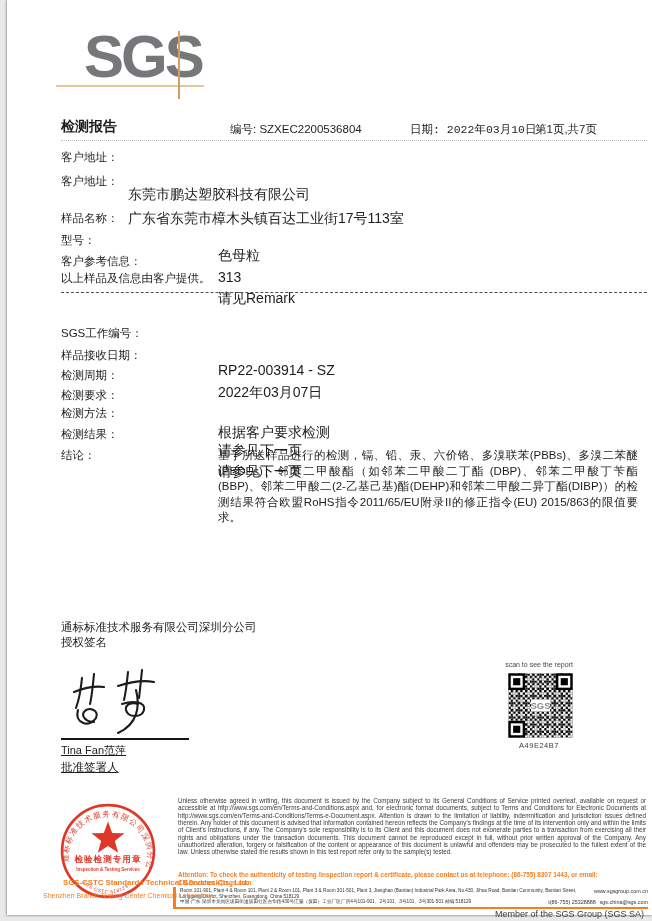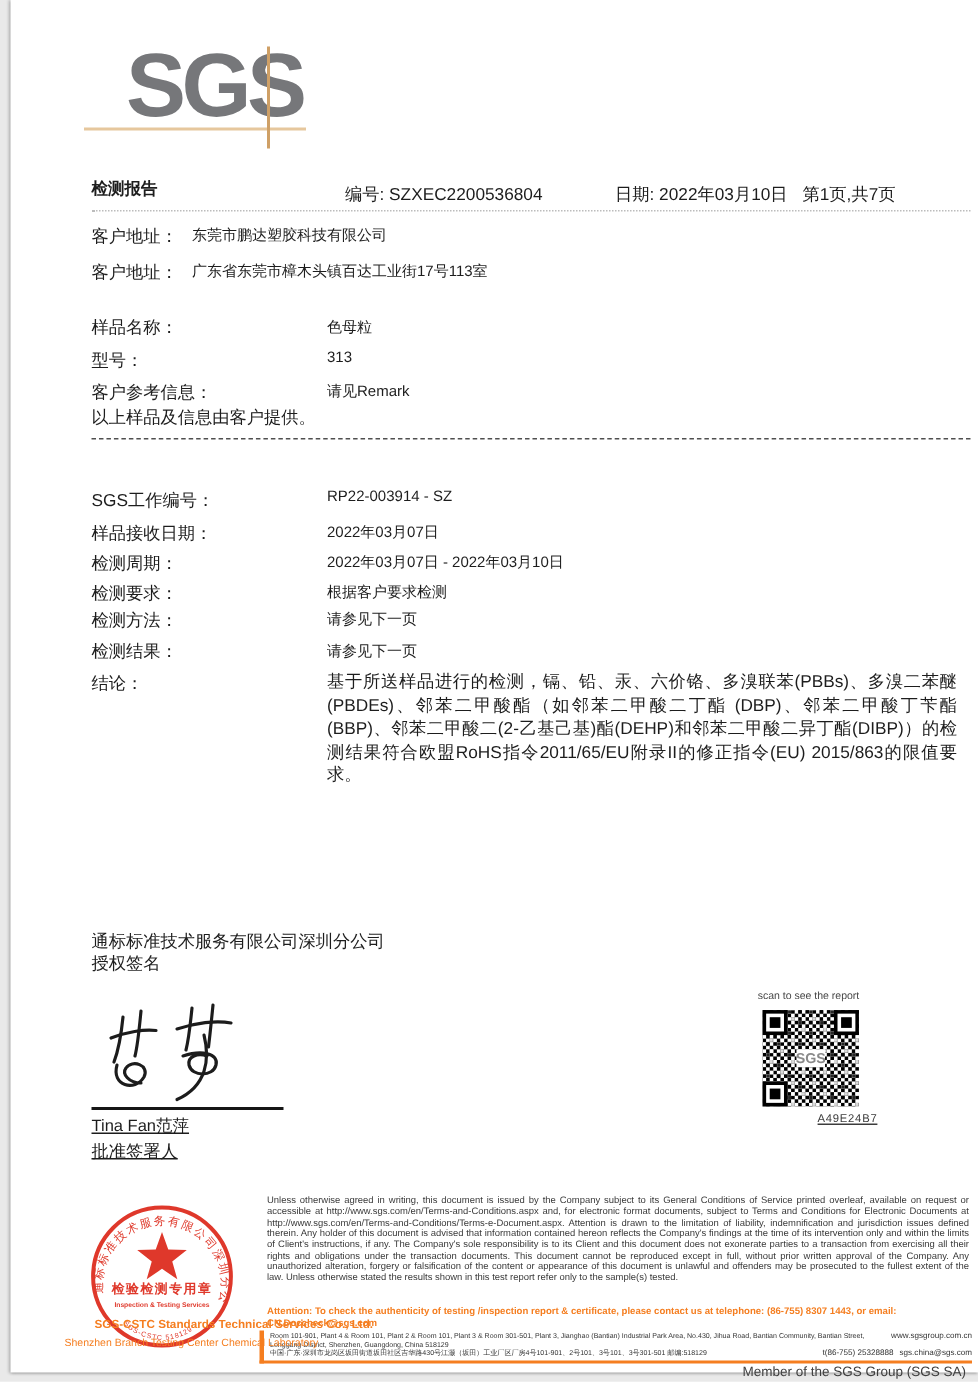--- a/index.html
+++ b/index.html
@@ -6,49 +6,49 @@
   html,body { width:652px; height:921px; background:#e9e9e9; font-family:"Liberation Sans", sans-serif; }
   .viewport { position:relative; width:652px; height:921px; overflow:hidden; }
   .paper { position:absolute; left:7px; top:0; width:645px; height:915px; background:#ffffff; box-shadow:-1px 0 2px rgba(0,0,0,.25), 0 1px 2px rgba(0,0,0,.2); }
 
   
   .logo-text { position:absolute; left:84px; top:28px; font-size:60px; line-height:58px; font-weight:bold; letter-spacing:-3px; color:#76777a; }
   .logo-hline { position:absolute; left:56px; top:85px; width:148px; height:2px; background:#e6c79d; }
   .logo-vline { position:absolute; left:178px; top:31px; width:2px; height:68px; background:#cfa066; }
 
   
-  .doc-title { position:absolute; left:61px; top:118px; font-size:11px; font-weight:bold; color:#1d1d1d; }
+  .doc-title { position:absolute; left:61px; top:118px; font-size:14px; font-weight:bold; color:#1d1d1d; }
   .hdr-item { position:absolute; top:122px; font-size:11.5px; color:#1d1d1d; white-space:nowrap;text-align:right; }
   .hdr-no   { left:230px; }
-  .hdr-date { left:410px; }
+  .hdr-date { left:410px;font-family:Liberation Mono, monospace; }
   .hdr-page { left:535px; }
   .hdr-rule { position:absolute; left:61px; top:140px; width:586px; border-top:1px dotted #bcbcbc; }
 
   .row-label { position:absolute; left:61px; font-size:11.5px; color:#1d1d1d; white-space:nowrap; }
-  .row-value { position:absolute; font-size:10px; color:#1d1d1d; white-space:nowrap; }
+  .row-value { position:absolute; font-size:14px; color:#1d1d1d; white-space:nowrap;margin-top:36px; }
   .v-client { left:128px; }
   .v-wide   { left:218px; }
 
   .note { position:absolute; left:61px; top:271px; font-size:11.5px; color:#1d1d1d;text-align:right; }
   .dash-rule { position:absolute; left:61px; top:292px; width:586px; border-top:1px dashed #4f4f4f; }
 
   .conclusion-text { position:absolute; left:218px; top:448px; width:420px; font-size:11.5px; line-height:15.6px; color:#1d1d1d; text-align:justify; }
 
   
   .sig-company { position:absolute; left:61px; top:620px; font-size:11.5px; color:#1d1d1d; }
   .sig-auth    { position:absolute; left:61px; top:635px; font-size:11.5px; color:#1d1d1d; }
   .sig-svg     { position:absolute; left:66px; top:666px; }
   .sig-line    { position:absolute; left:61px; top:738px; width:128px; height:2px; background:#161616; }
   .sig-name    { position:absolute; left:61px; top:743px; font-size:11px; color:#1d1d1d;text-decoration:underline; }
   .sig-role    { position:absolute; left:61px; top:760px; font-size:11.5px; color:#1d1d1d;text-decoration:underline; }
 
   
   .qr-caption { position:absolute; left:459px; top:661px; width:160px; text-align:center; font-size:7px; color:#474747; }
   .qr-box { position:absolute; left:506px; top:671px; width:69px; height:69px; }
-  .qr-code-label { position:absolute; left:485px; top:741px; width:160px; text-align:center; font-size:7.5px; color:#3c3c3c; letter-spacing:.5px;text-decoration:underline; }
+  .qr-code-label { position:absolute; left:459px; top:741px; width:160px; text-align:center; font-size:7.5px; color:#3c3c3c; letter-spacing:.5px; }
 
   
   .legal { position:absolute; left:178px; top:797px; width:468px; font-size:6.3px; line-height:7.35px; color:#3a3a3a; text-align:justify; }
   .attention { position:absolute; left:178px; top:871px; width:468px; font-size:6.4px; line-height:7.5px; font-weight:bold; color:#f57e20; }
   .addr-block { position:absolute; left:173px; top:887px; width:475px; border-left:3px solid #f57e20; border-bottom:2px solid #f57e20; padding:1px 0 2px 4px; }
   .addr-row { display:flex; align-items:flex-start; gap:4px; }
   .addr-main { flex:1; font-size:4.7px; line-height:5.6px; color:#333; }
   .addr-side { font-size:5.4px; color:#333; white-space:nowrap; }
   .member { position:absolute; right:8px; top:909px; font-size:9px; color:#3f3f3f; }
 
@@ -91,21 +91,20 @@
   <div class="row-label" style="top:254px">客户参考信息：</div>
   <div class="row-value v-wide" style="top:254px">请见Remark</div>
   <div class="note">以上样品及信息由客户提供。</div>
   <div class="dash-rule"></div>
 
   <div class="row-label" style="top:326px">SGS工作编号：</div>
   <div class="row-value v-wide" style="top:326px">RP22-003914 - SZ</div>
   <div class="row-label" style="top:348px">样品接收日期：</div>
   <div class="row-value v-wide" style="top:348px">2022年03月07日</div>
   <div class="row-label" style="top:368px">检测周期：</div>
-  <div class="row-value v-wide" style="top:368px">2022年03月07日 - 2022年03月10日</div>
   <div class="row-label" style="top:388px">检测要求：</div>
   <div class="row-value v-wide" style="top:388px">根据客户要求检测</div>
   <div class="row-label" style="top:406px">检测方法：</div>
   <div class="row-value v-wide" style="top:406px">请参见下一页</div>
   <div class="row-label" style="top:427px">检测结果：</div>
   <div class="row-value v-wide" style="top:427px">请参见下一页</div>
 
   <div class="row-label" style="top:448px">结论：</div>
   <div class="conclusion-text">基于所送样品进行的检测，镉、铅、汞、六价铬、多溴联苯(PBBs)、多溴二苯醚(PBDEs)、邻苯二甲酸酯（如邻苯二甲酸二丁酯 (DBP)、邻苯二甲酸丁苄酯(BBP)、邻苯二甲酸二(2-乙基己基)酯(DEHP)和邻苯二甲酸二异丁酯(DIBP)）的检测结果符合欧盟RoHS指令2011/65/EU附录II的修正指令(EU) 2015/863的限值要求。</div>
 

